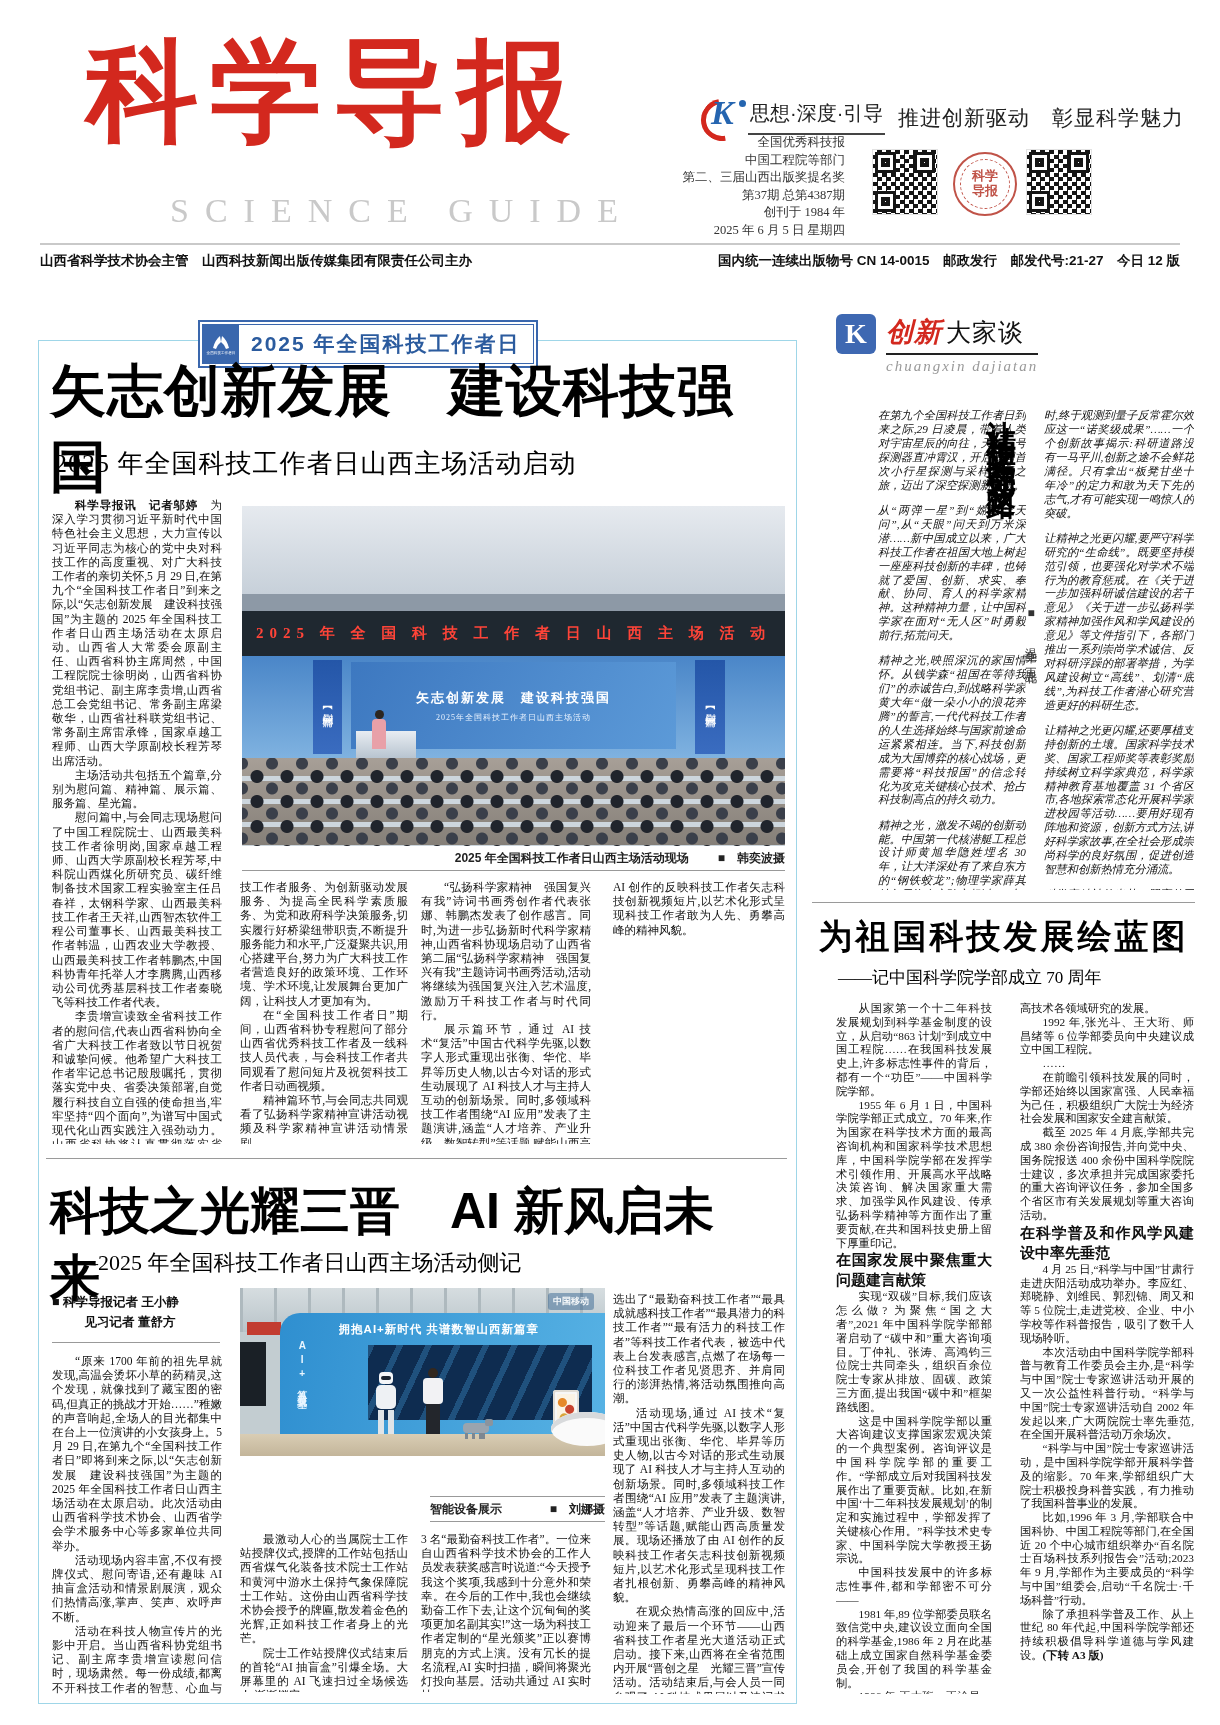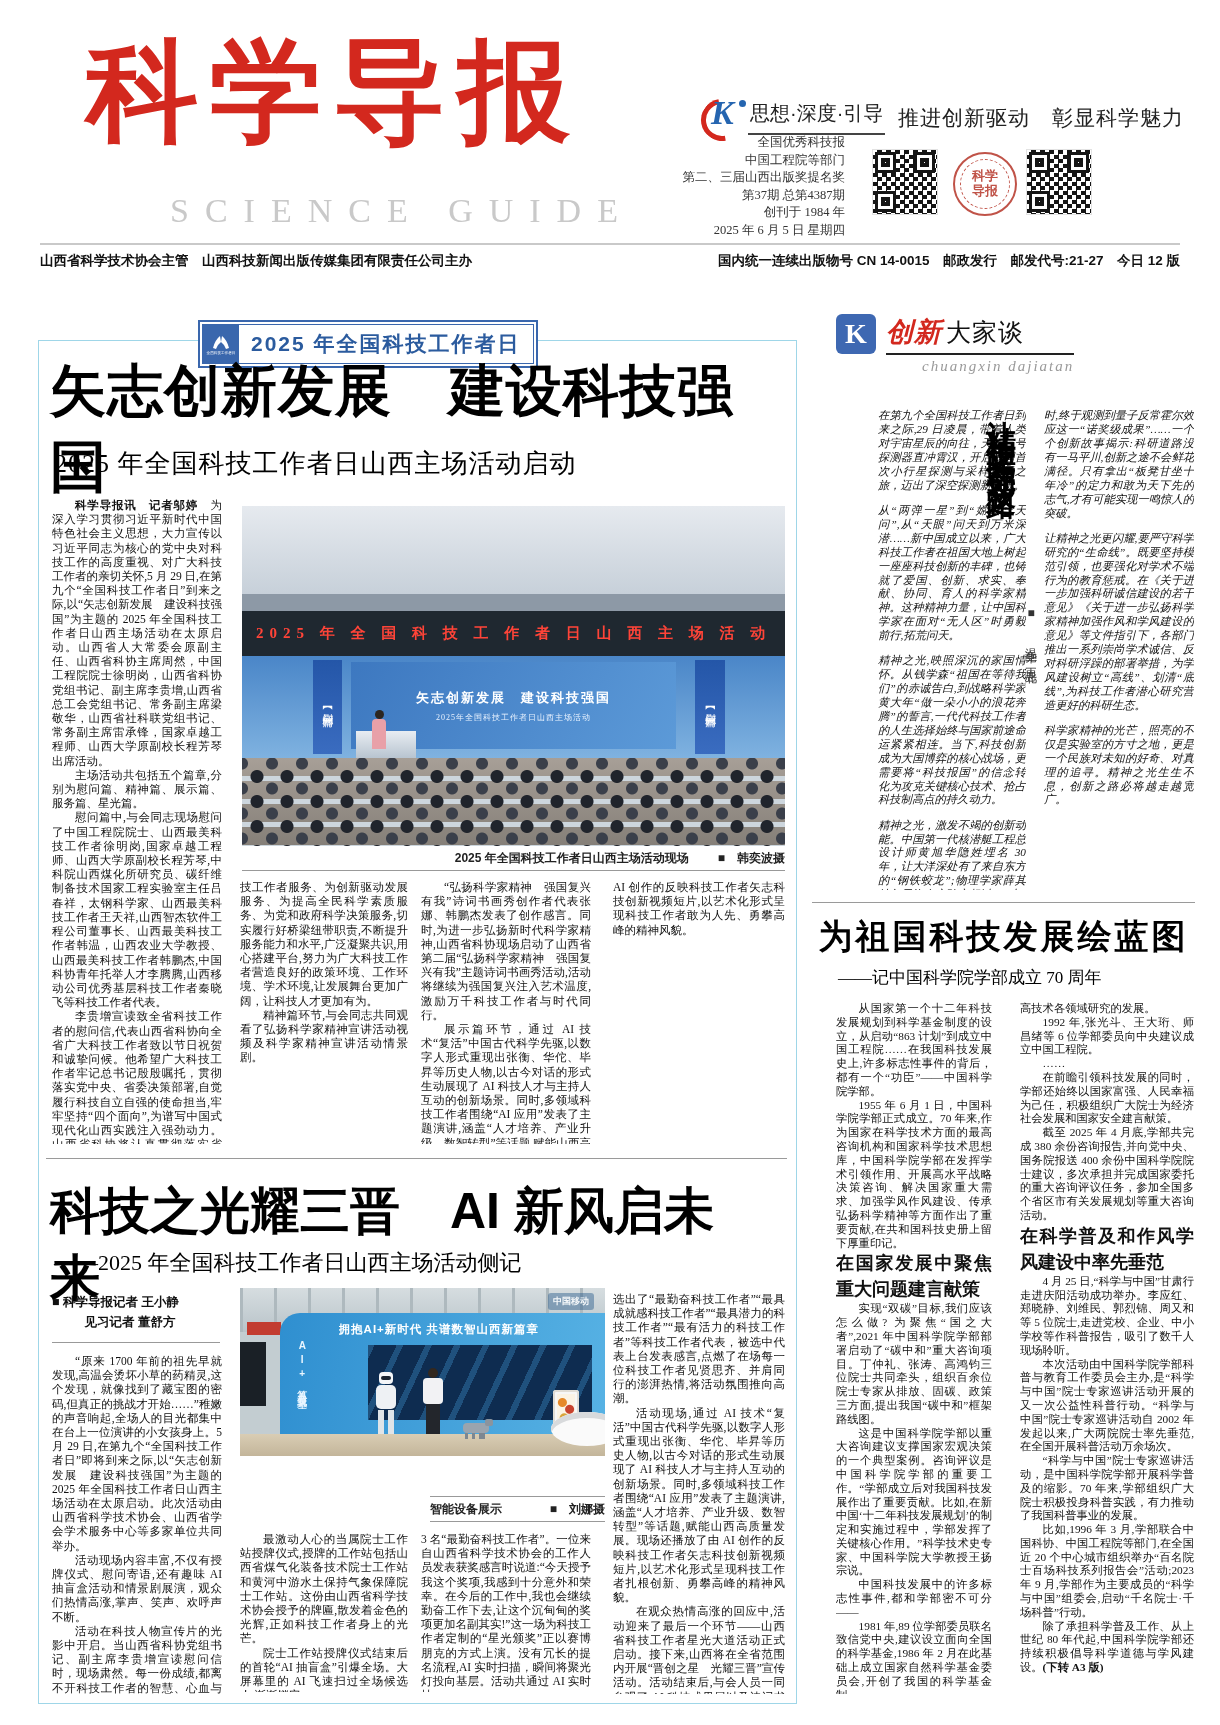--- a/index.html
+++ b/index.html
@@ -66,21 +66,21 @@
 
   
   .col{position:absolute;overflow:hidden;text-align:justify;}
   .bt{font-size:11.5px;line-height:14.2px;color:#111;}
   .bt p{margin:0;text-indent:2em;}
   .bt p.ni{text-indent:0;}
   .lead{font-family:"Liberation Sans",sans-serif;font-weight:700;}
   .kai{font-size:11.3px;line-height:13.9px;font-style:italic;}
   .a3t{font-size:11.3px;line-height:13.8px;}
   .colhead{font-family:"Liberation Sans",sans-serif;font-weight:700;font-style:normal;
-     font-size:18px;line-height:26px;margin:7px 0 5px;text-indent:0 !important;}
+     font-size:15px;line-height:20px;margin:7px 0 5px;text-indent:0 !important;}
   .cont{font-weight:700;}
   .by{left:52px;top:1292px;width:168px;font-family:"Liberation Sans",sans-serif;
      font-size:12.5px;line-height:20px;font-weight:700;color:#111;}
   .by .l2{padding-left:2.6em;}
   .by-rule{left:52px;top:1342px;width:168px;height:1px;background:#999;}
 
   
   .cap1{left:242px;top:850px;width:543px;display:flex;justify-content:flex-end;gap:29px;
      font-family:"Liberation Sans",sans-serif;font-size:12px;font-weight:700;color:#222;}
   .cap1-rule{left:242px;top:870px;width:543px;height:1px;background:#999;}
@@ -159,21 +159,21 @@
   .p2-table{position:absolute;right:-5%;bottom:6%;width:72px;height:34px;background:#fafafa;border-radius:50%;
      box-shadow:inset 0 6px 0 #d8dadc;}
 
   
   .ct-head{left:836px;top:314px;display:flex;gap:10px;align-items:flex-start;}
   .ct-tile{width:40px;height:40px;background:#3e68b2;border-radius:6px;color:#fff;
      display:flex;align-items:center;justify-content:center;font:700 28px "Liberation Serif",serif;}
   .ct-ti .row{border-bottom:2px solid #222;padding-bottom:3px;}
   .ct-red{color:#d3281e;font:italic 700 27px "Liberation Serif",serif;letter-spacing:1px;}
   .ct-blk{color:#111;font-size:25px;letter-spacing:1px;}
-  .ct-py{color:#999;font:italic 15px "Liberation Serif",serif;letter-spacing:2px;margin-top:3px;margin-left:36px;}
+  .ct-py{color:#999;font:italic 15px "Liberation Serif",serif;letter-spacing:2px;margin-top:3px;}
   .vtitle{left:980px;top:396px;height:450px;writing-mode:vertical-rl;text-orientation:upright;
      font-family:"Liberation Sans",sans-serif;font-weight:900;font-size:30px;letter-spacing:7px;color:#000;}
   .vauth{left:1022px;top:606px;height:240px;writing-mode:vertical-rl;text-orientation:upright;
      font-family:"Liberation Sans",sans-serif;font-size:12px;color:#333;letter-spacing:2px;}
 </style>
 </head>
 <body>
 
 <div class="page">
 
@@ -260,20 +260,21 @@
     <div class="ph-crowd"></div>
   </div>
   <div class="abs cap1">
     <span>2025 年全国科技工作者日山西主场活动现场</span>
     <span>■　韩奕波摄</span>
   </div>
   <div class="abs cap1-rule"></div>
 
   <div class="col bt" style="left:240px;top:880px;width:168px;height:264px;">
     <p class="ni">技工作者服务、为创新驱动发展服务、为提高全民科学素质服务、为党和政府科学决策服务,切实履行好桥梁纽带职责,不断提升服务能力和水平,广泛凝聚共识,用心搭建平台,努力为广大科技工作者营造良好的政策环境、工作环境、学术环境,让发展舞台更加广阔，让科技人才更加有为。</p>
+    <p>在“全国科技工作者日”期间，山西省科协专程慰问了部分山西省优秀科技工作者及一线科技人员代表，与会科技工作者共同观看了慰问短片及祝贺科技工作者日动画视频。</p>
     <p>精神篇环节,与会同志共同观看了弘扬科学家精神宣讲活动视频及科学家精神宣讲活动情景剧。</p>
   </div>
   <div class="col bt" style="left:421px;top:880px;width:170px;height:264px;">
     <p>“弘扬科学家精神　强国复兴有我”诗词书画秀创作者代表张娜、韩鹏杰发表了创作感言。同时,为进一步弘扬新时代科学家精神,山西省科协现场启动了山西省第二届“弘扬科学家精神　强国复兴有我”主题诗词书画秀活动,活动将继续为强国复兴注入艺术温度,激励万千科技工作者与时代同行。</p>
     <p>展示篇环节，通过 AI 技术“复活”中国古代科学先驱,以数字人形式重现出张衡、华佗、毕昇等历史人物,以古今对话的形式生动展现了 AI 科技人才与主持人互动的创新场景。同时,多领域科技工作者围绕“AI 应用”发表了主题演讲,涵盖“人才培养、产业升级、数智转型”等话题,赋能山西高质量发展。现场还播放了由</p>
   </div>
   <div class="col bt" style="left:613px;top:880px;width:172px;height:264px;">
     <p class="ni">AI 创作的反映科技工作者矢志科技创新视频短片,以艺术化形式呈现科技工作者敢为人先、勇攀高峰的精神风貌。</p>
   </div>
 
@@ -353,20 +354,21 @@
     <p>精神之光,映照深沉的家国情怀。从钱学森“祖国在等待我们”的赤诚告白,到战略科学家黄大年“做一朵小小的浪花奔腾”的誓言,一代代科技工作者的人生选择始终与国家前途命运紧紧相连。当下,科技创新成为大国博弈的核心战场，更需要将“科技报国”的信念转化为攻克关键核心技术、抢占科技制高点的持久动力。</p>
     <p>精神之光，激发不竭的创新动能。中国第一代核潜艇工程总设计师黄旭华隐姓埋名 30 年，让大洋深处有了来自东方的“钢铁蛟龙”;物理学家薛其坤每天泡在实验室超过 15 小</p>
   </div>
 
   <div class="abs vtitle">让精神之光照亮创新之路</div>
   <div class="abs vauth">■ 温竞华　王思北</div>
 
   <div class="col kai" style="left:1044px;top:398px;width:150px;height:492px;">
     <p class="ni">时,终于观测到量子反常霍尔效应这一“诺奖级成果”……一个个创新故事揭示:科研道路没有一马平川,创新之途不会鲜花满径。只有拿出“板凳甘坐十年冷”的定力和敢为天下先的志气,才有可能实现一鸣惊人的突破。</p>
     <p>让精神之光更闪耀,要严守科学研究的“生命线”。既要坚持模范引领，也要强化对学术不端行为的教育惩戒。在《关于进一步加强科研诚信建设的若干意见》《关于进一步弘扬科学家精神加强作风和学风建设的意见》等文件指引下，各部门推出一系列崇尚学术诚信、反对科研浮躁的部署举措，为学风建设树立“高线”、划清“底线”,为科技工作者潜心研究营造更好的科研生态。</p>
+    <p>让精神之光更闪耀,还要厚植支持创新的土壤。国家科学技术奖、国家工程师奖等表彰奖励持续树立科学家典范，科学家精神教育基地覆盖 31 个省区市,各地探索常态化开展科学家进校园等活动……要用好现有阵地和资源，创新方式方法,讲好科学家故事,在全社会形成崇尚科学的良好氛围，促进创造智慧和创新热情充分涌流。</p>
     <p>科学家精神的光芒，照亮的不仅是实验室的方寸之地，更是一个民族对未知的好奇、对真理的追寻。精神之光生生不息，创新之路必将越走越宽广。</p>
   </div>
 
   <div class="abs rule3"></div>
 
   <div class="abs h3a">为祖国科技发展绘蓝图</div>
   <div class="abs sub3">——记中国科学院学部成立 70 周年</div>
 
   <div class="col bt a3t" style="left:836px;top:1002px;width:156px;height:692px;">
     <p>从国家第一个十二年科技发展规划到科学基金制度的设立，从启动“863 计划”到成立中国工程院……在我国科技发展史上,许多标志性事件的背后，都有一个“功臣”——中国科学院学部。</p>

